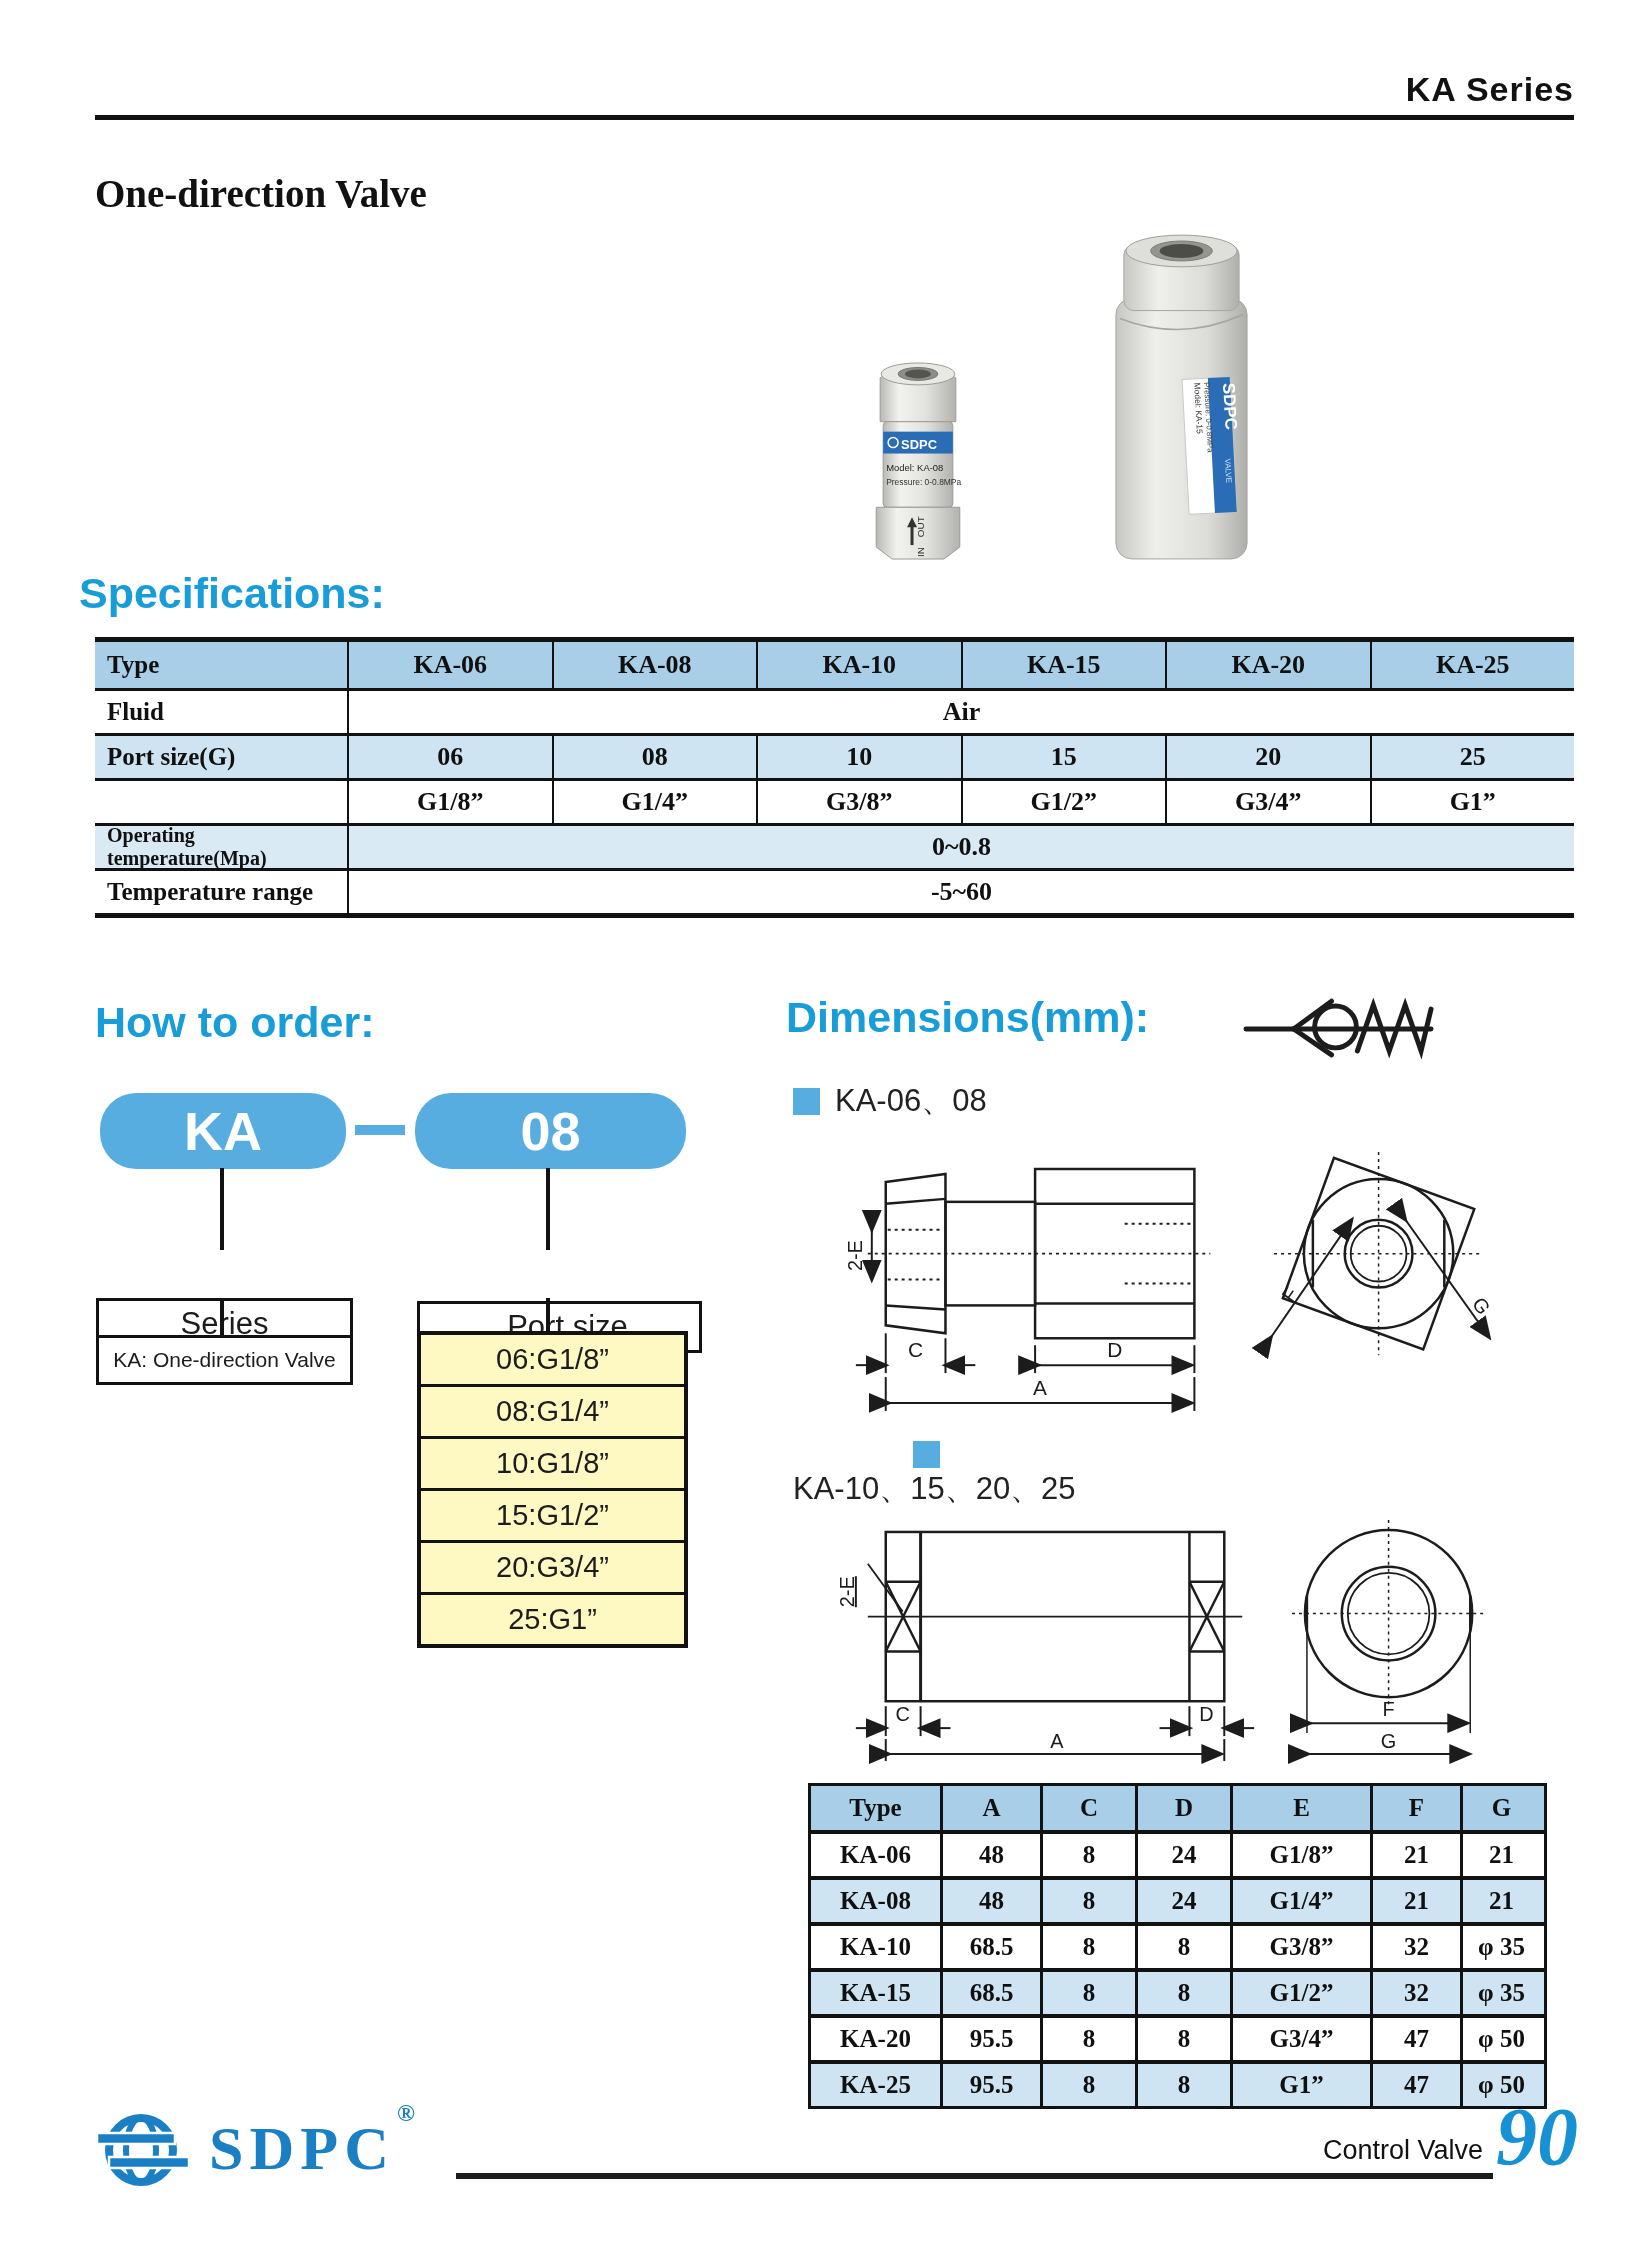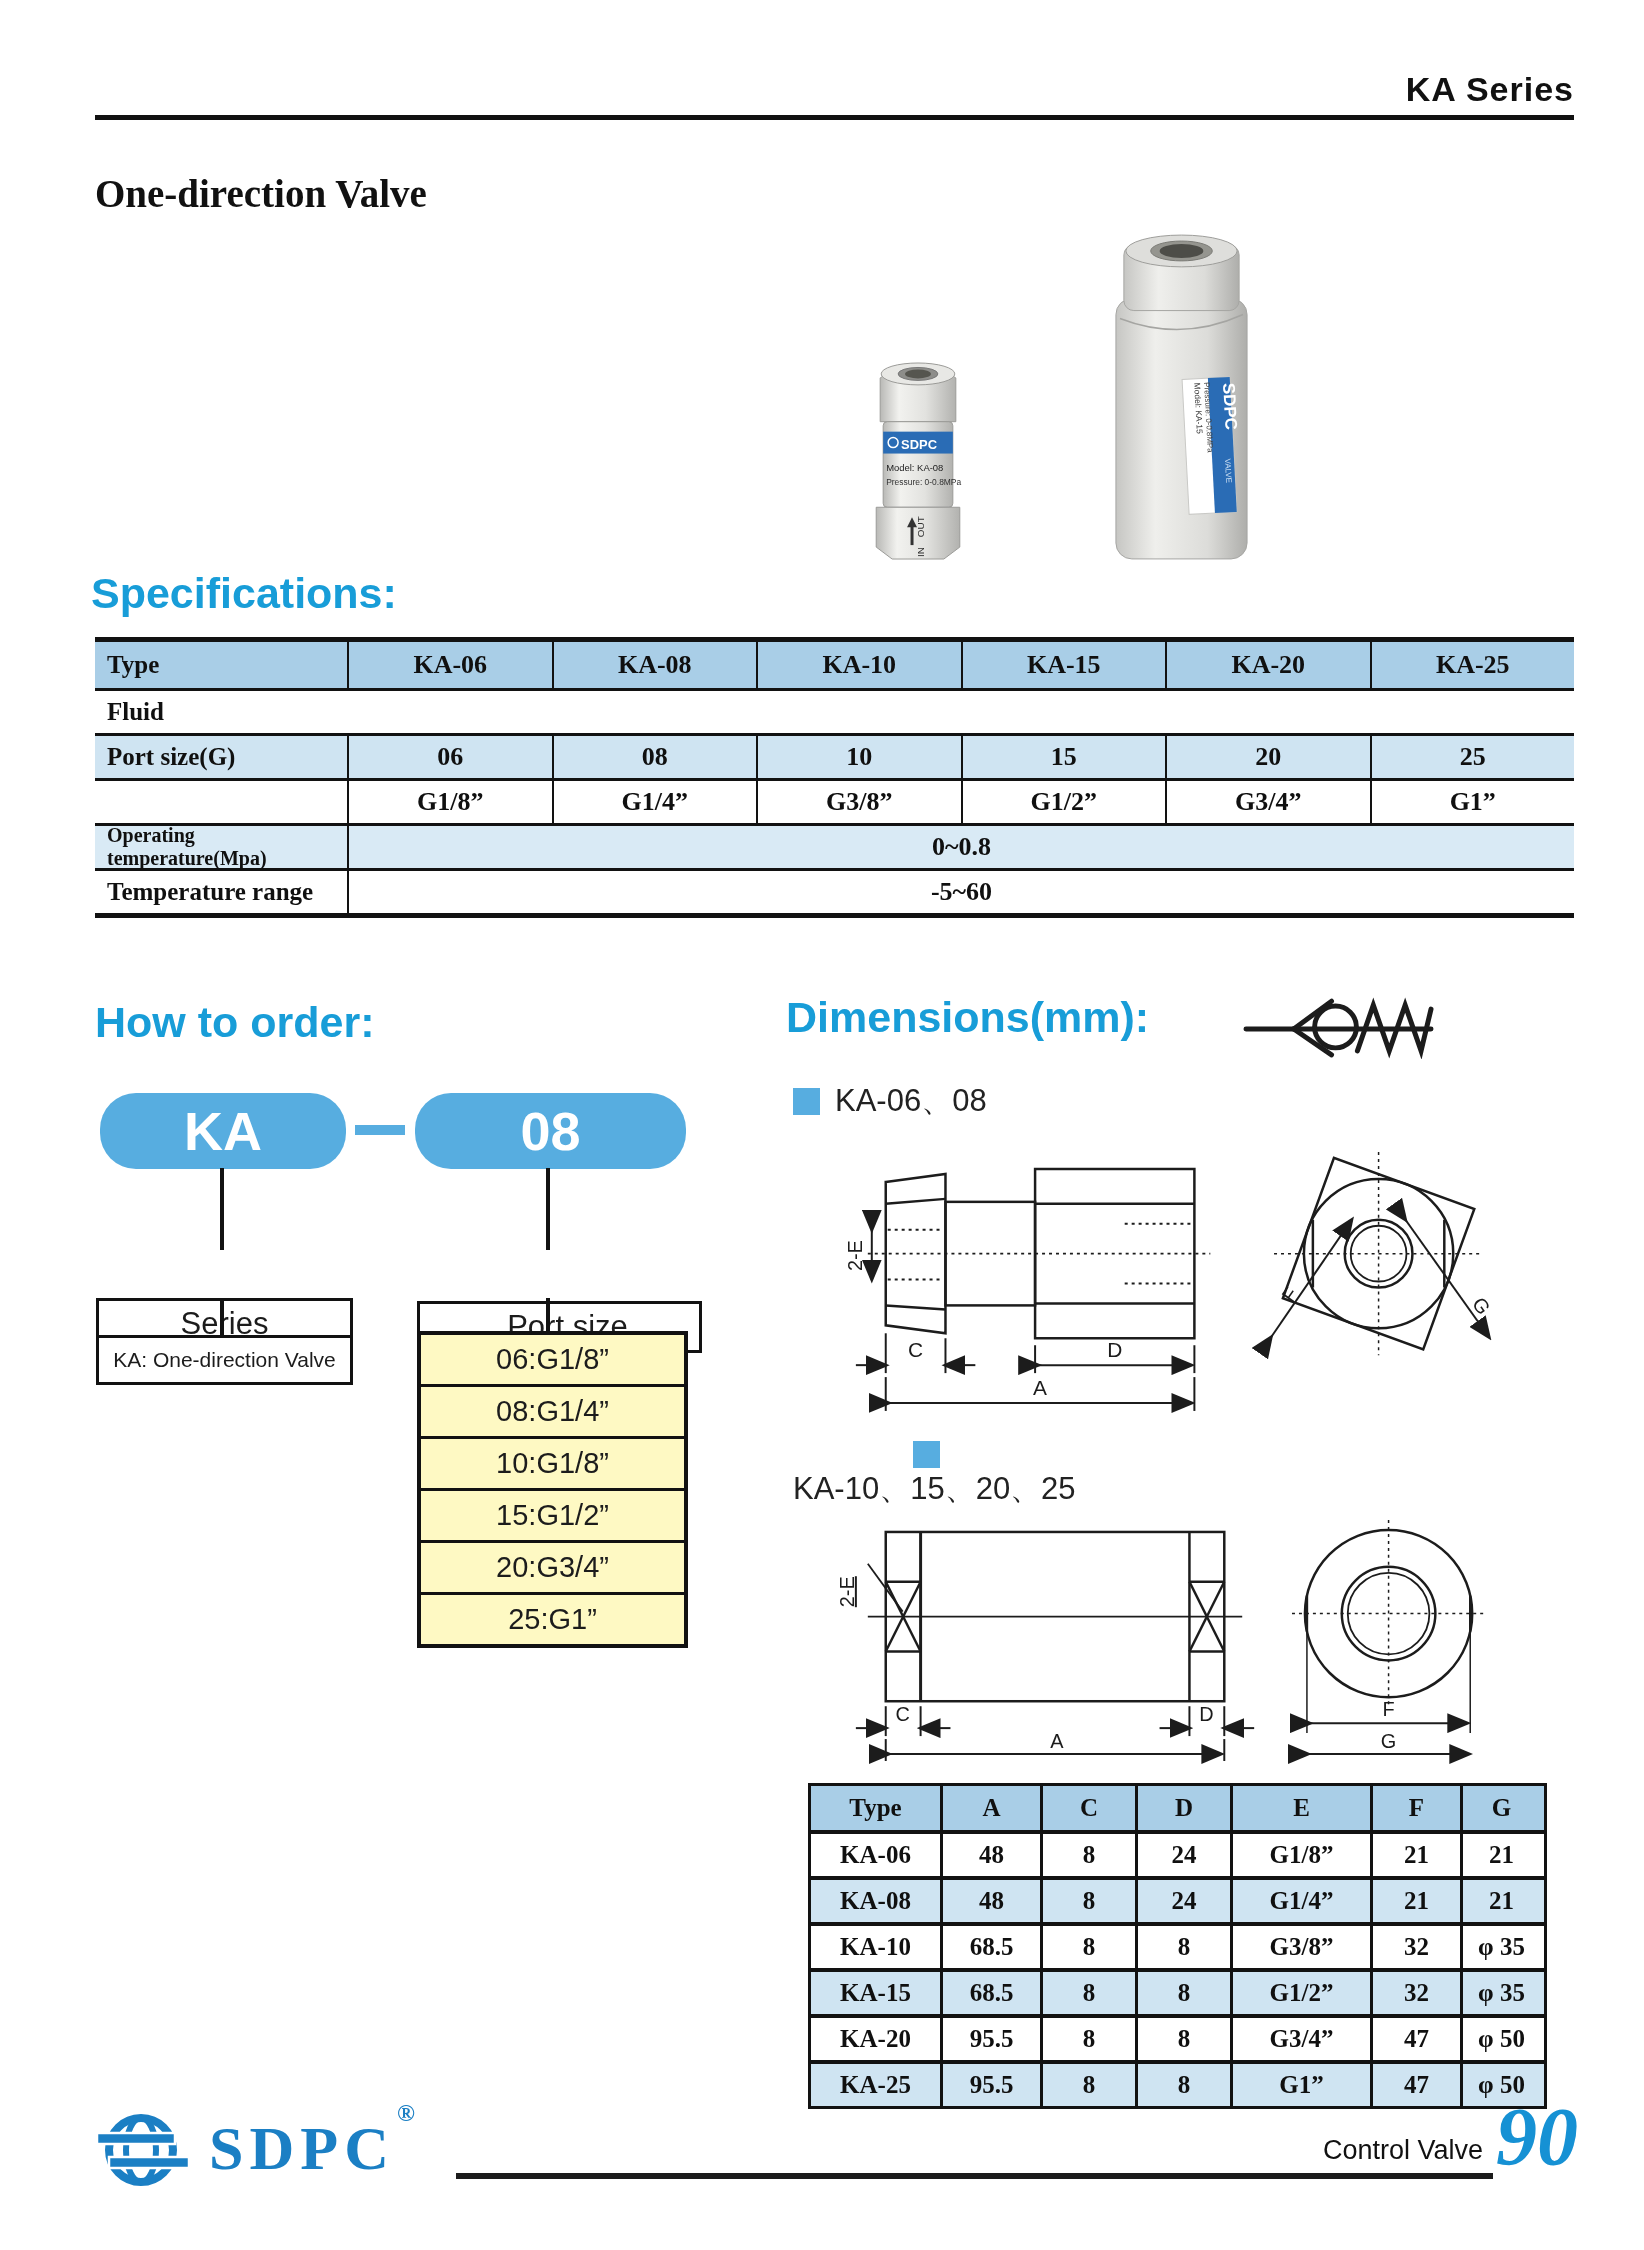--- a/index.html
+++ b/index.html
@@ -8,21 +8,21 @@
 
   
   .ka-series{position:absolute;top:70px;left:95px;width:1479px;text-align:right;
              font:bold 34px "Liberation Sans",sans-serif;color:#111;letter-spacing:1px;}
   .header-rule{position:absolute;top:115px;left:95px;width:1479px;height:5px;background:#111;}
   .page-title{position:absolute;top:171px;left:95px;margin:0;
               font:bold 39px "Liberation Serif",serif;color:#111;}
 
   
   .sec-heading{position:absolute;margin:0;font:bold 43px "Liberation Sans",sans-serif;color:#189dd8;}
-  .h-spec{top:569px;left:91px;}
+  .h-spec{top:569px;left:79px;}
   .h-order{top:998px;left:95px;}
   .h-dim{top:993px;left:786px;}
 
   
   .spec-table{position:absolute;left:95px;top:637px;width:1479px;
               border-top:5px solid #121212;border-bottom:5px solid #121212;}
   .srow{display:grid;grid-template-columns:252px repeat(6,1fr);border-bottom:3px solid #121212;}
   .srow:last-child{border-bottom:none;}
   .scell{display:flex;align-items:center;justify-content:center;height:42px;
          font:bold 26px "Liberation Serif",serif;color:#101010;border-left:2px solid #121212;}
@@ -160,20 +160,21 @@
       <div class="scell label">Type</div>
       <div class="scell">KA-06</div>
       <div class="scell">KA-08</div>
       <div class="scell">KA-10</div>
       <div class="scell">KA-15</div>
       <div class="scell">KA-20</div>
       <div class="scell">KA-25</div>
     </div>
     <div class="srow bg-white">
       <div class="scell label">Fluid</div>
+      <div class="scell span6">Air</div>
     </div>
     <div class="srow bg-lt1">
       <div class="scell label">Port size(G)</div>
       <div class="scell">06</div>
       <div class="scell">08</div>
       <div class="scell">10</div>
       <div class="scell">15</div>
       <div class="scell">20</div>
       <div class="scell">25</div>
     </div>

